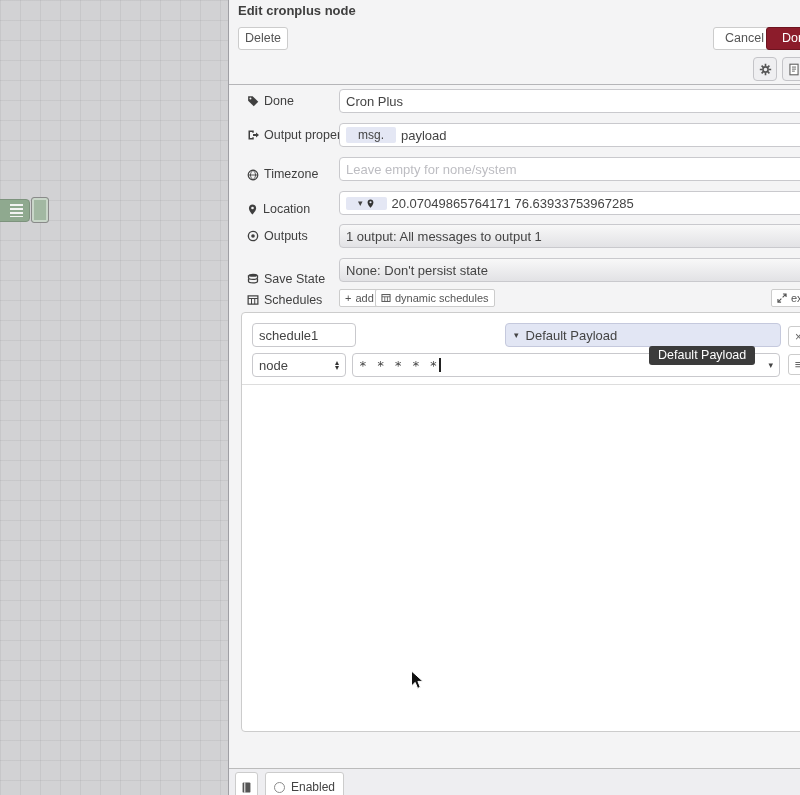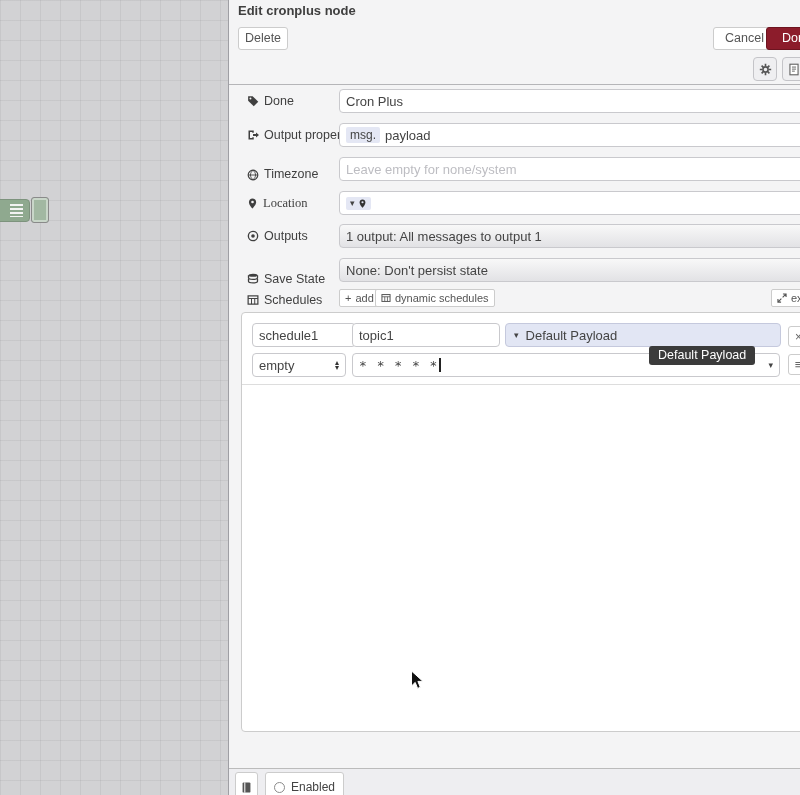--- a/index.html
+++ b/index.html
@@ -77,21 +77,21 @@
     font-size: 13px; color: #444; padding: 0 6px;
     display: flex; align-items: center; gap: 5px;
   }
   input.field { display: block; line-height: 22px; }
   input.field::placeholder { color: #bdbdc2; }
   .select-field {
     background: linear-gradient(#f8f8f8, #e2e2e5);
     cursor: pointer;
   }
   .chip {
-    background: #e4e7f4; border-radius: 2px; padding: 1px 4px;
+    background: #e4e7f4; border-radius: 2px; padding: 1px 12px;
     font-size: 12px; color: #444; display: inline-flex; align-items: center; gap: 3px;
   }
   .caret { font-size: 9px; color: #444; line-height: 1; }
   
   .mini-btn {
     position: absolute; height: 18px; background: #fff; border: 1px solid #ccc;
     border-radius: 2px; font-size: 11px; color: #555; padding: 0 5px;
     display: inline-flex; align-items: center; gap: 4px; cursor: pointer; white-space: nowrap;
   }
   
@@ -209,37 +209,38 @@
     <span>
       <svg class="ic" width="12" height="12" viewBox="0 0 16 16">
           <circle cx="8" cy="8" r="6.4" fill="none" stroke="#3f3f3f" stroke-width="1.6"></circle>
           <path d="M1.6 8h12.8M8 1.6c-4.5 3.6-4.5 9.2 0 12.8M8 1.6c4.5 3.6 4.5 9.2 0 12.8" fill="none" stroke="#3f3f3f" stroke-width="1.2"></path>
         </svg>
     </span>
     <span>Timezone</span>
   </div>
   <input class="field" style="top: 157px;" type="text" placeholder="Leave empty for none/system">
 
-  <div class="row-label" style="top:191px;font-family:Liberation Serif, serif;">
+  <div class="row-label" style="top:197px;">
     <span>
       <svg class="ic" width="11" height="13" viewBox="0 0 16 16">
           <path d="M8 .8C5 .8 2.8 3 2.8 6c0 4 5.2 9.4 5.2 9.4S13.2 10 13.2 6C13.2 3 11 .8 8 .8z" fill="#3f3f3f"></path>
           <circle cx="8" cy="5.8" r="1.9" fill="#f4f4f5"></circle>
         </svg>
     </span>
     <span>Location</span>
   </div>
   <div class="field" style="top:191px;">
     <span class="chip">
       <span class="caret">▾</span>
       <svg class="ic" width="9" height="11" viewBox="0 0 16 16">
           <path d="M8 .8C5 .8 2.8 3 2.8 6c0 4 5.2 9.4 5.2 9.4S13.2 10 13.2 6C13.2 3 11 .8 8 .8z" fill="#333"></path>
           <circle cx="8" cy="5.8" r="1.9" fill="#e4e7f4"></circle>
         </svg>
     </span>
+    <span>20.07049865764171 76.63933753967285</span>
   </div>
 
   <div class="row-label" style="top:224px;">
     <span>
       <svg class="ic" width="12" height="12" viewBox="0 0 16 16">
           <circle cx="8" cy="8" r="6.2" fill="none" stroke="#3f3f3f" stroke-width="1.8"></circle>
           <circle cx="8" cy="8" r="2.4" fill="#3f3f3f"></circle>
         </svg>
     </span>
     <span>Outputs</span>
@@ -289,31 +290,30 @@
       <svg class="ic" width="10" height="10" viewBox="0 0 16 16">
           <path d="M9.5 1.5H14.5V6.5M14.5 1.5L9 7M6.5 14.5H1.5V9.5M1.5 14.5L7 9" fill="none" stroke="#555" stroke-width="1.8"></path>
         </svg>
     </span>
     <span>expand</span>
   </button>
 
   <div class="sched-box">
     <div class="sched-item">
       <input class="s-input" style="left: 10px; top: 10px; width: 104px;" type="text" value="schedule1">
-      <input class="s-input" style="left: 110px; top: 10px; width: 148px;" type="text" value="topic1">
       <div class="typed-input" style="left:263px; top:10px; width:276px;">
         <span class="caret">▾</span>
         <span>Default Payload</span>
       </div>
       <div class="sq-btn" style="left:546px; top:13px;">
         <span>×</span>
       </div>
 
       <div class="s-input select-field" style="left:10px; top:40px; width:94px; display:flex; align-items:center;">
-        <span>empty</span>
+        <span>node</span>
         <span class="spin">
             <span>▴</span>
             <span>▾</span>
           </span>
       </div>
       <div class="s-input" style="left:110px; top:40px; width:428px; display:flex; align-items:center;">
         <span class="expr-text">* * * * *</span>
         <span class="text-cursor"></span>
         <span class="caret expr-caret-btn">▾</span>
       </div>

